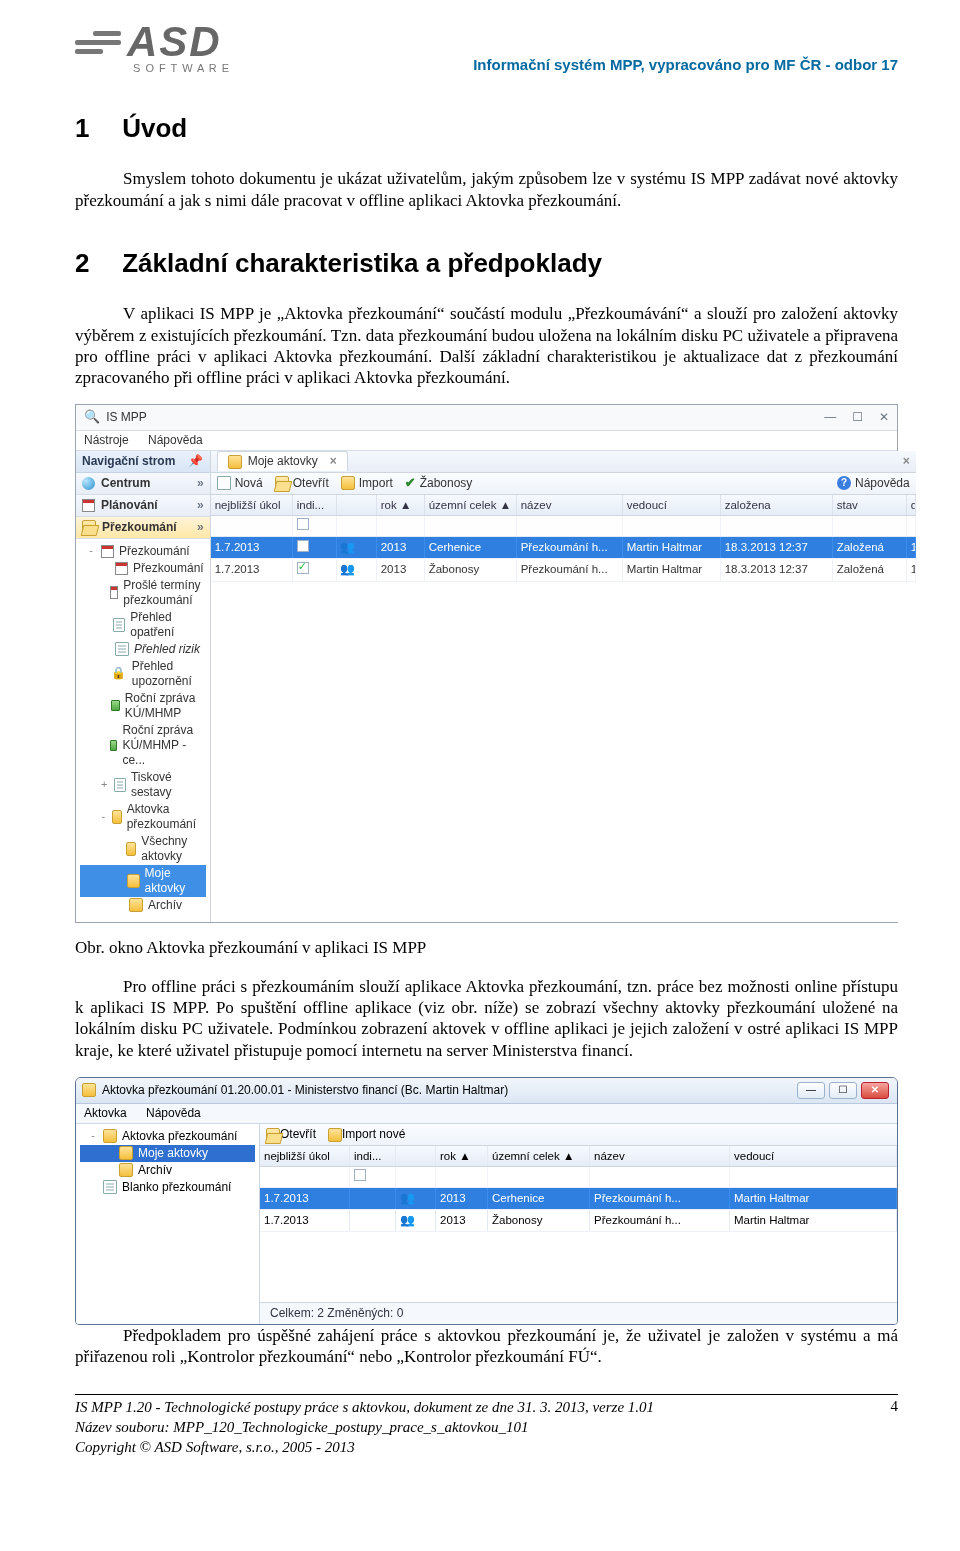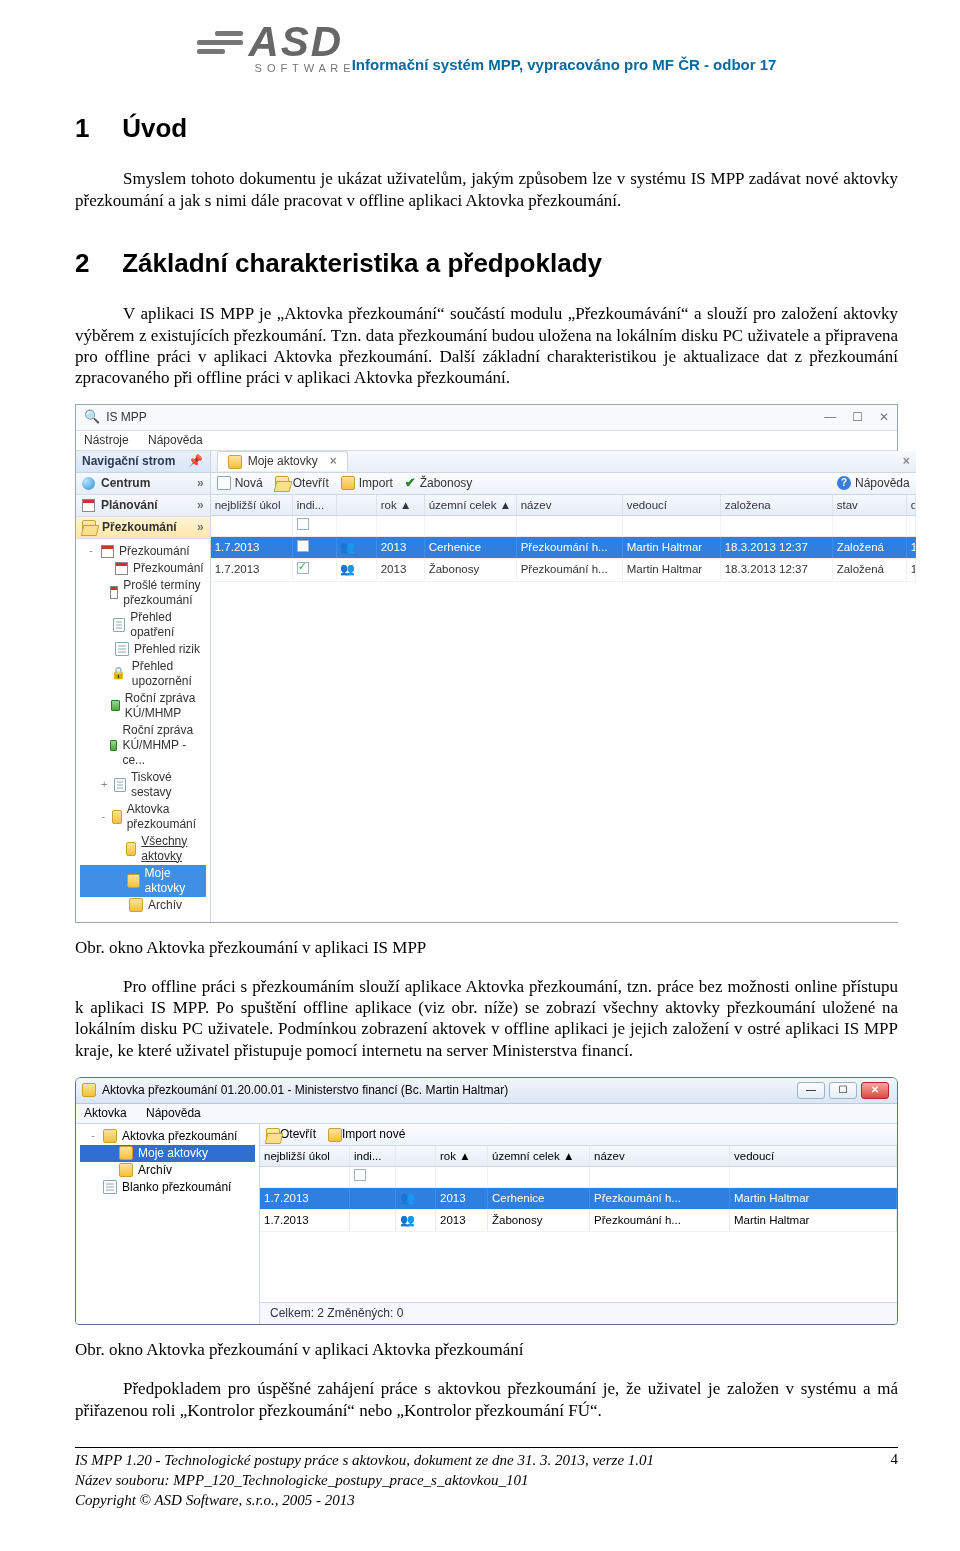--- a/index.html
+++ b/index.html
@@ -11,21 +11,21 @@
     background: #fff;
     line-height: 1.25;
   }
   .page {
     width: 960px;
     margin: 0 auto;
     padding: 20px 62px 20px 75px;
     position: relative;
   }
   
-  .header-row { display: flex; justify-content: center; align-items: flex-start; }
+  .header-row { display: flex; justify-content: space-between; align-items: flex-start; }
   .logo { display: flex; align-items: center; gap: 4px; }
   .logo-glyph {
     width: 48px; height: 44px;
     position: relative;
     display: flex; flex-direction: column; justify-content: center; gap: 4px;
   }
   .logo-glyph .bar { height: 5px; width: 46px; background: #777; border-radius: 2px; }
   .logo-glyph .bar.top { width: 28px; margin-left: 18px; }
   .logo-glyph .bar.bot { width: 28px; margin-left: 0; }
   .logo-text {
@@ -252,21 +252,21 @@
             <div class="item" style="padding-left: 20px;">
               <span class="treesp"></span>
               <span class="i i-calendar"></span>
               <span>Prošlé termíny přezkoumání</span>
             </div>
             <div class="item" style="padding-left: 20px;">
               <span class="treesp"></span>
               <span class="i i-doc"></span>
               <span>Přehled opatření</span>
             </div>
-            <div class="item" style="padding-left: 20px;">
+            <div class="item" style="padding-left: 20px; font-style: italic;">
               <span class="treesp"></span>
               <span class="i i-doc"></span>
               <span>Přehled rizik</span>
             </div>
             <div class="item" style="padding-left: 20px;">
               <span class="treesp"></span>
               <span class="i-lock">🔒</span>
               <span>Přehled upozornění</span>
             </div>
             <div class="item" style="padding-left: 20px;">
@@ -282,21 +282,21 @@
             <div class="item" style="padding-left: 20px;">
               <span class="treesp">+</span>
               <span class="i i-doc"></span>
               <span>Tiskové sestavy</span>
             </div>
             <div class="item" style="padding-left: 20px;">
               <span class="treesp">-</span>
               <span class="i i-folder"></span>
               <span>Aktovka přezkoumání</span>
             </div>
-            <div class="item sub" style="padding-left: 34px; text-decoration: underline;">
+            <div class="item sub" style="padding-left: 34px;">
               <span class="treesp"></span>
               <span class="i i-folder"></span>
               <span>Všechny aktovky</span>
             </div>
             <div class="item sub sel" style="padding-left: 34px;">
               <span class="treesp"></span>
               <span class="i i-folder"></span>
               <span>Moje aktovky</span>
             </div>
             <div class="item sub" style="padding-left: 34px;">
@@ -475,21 +475,20 @@
               <div>Přezkoumání h...</div>
               <div>Martin Haltmar</div>
             </div>
           </div>
         <div class="rowbody"></div>
         <div class="status">Celkem: 2   Změněných: 0</div>
       </div>
     </div>
   </div>
 
-  <p class="caption">Obr. okno Aktovka přezkoumání v aplikaci Aktovka přezkoumání</p>
   <p class="body body-indent">Předpokladem pro úspěšné zahájení práce s aktovkou přezkoumání je, že uživatel je založen v systému a má přiřazenou roli „Kontrolor přezkoumání“ nebo „Kontrolor přezkoumání FÚ“.</p>
 
   <div class="hr"></div>
   <div class="footer">
     <div class="l">
       <div>IS MPP 1.20 - Technologické postupy práce s aktovkou, dokument ze dne 31. 3. 2013, verze 1.01</div>
       <div>Název souboru: MPP_120_Technologicke_postupy_prace_s_aktovkou_101</div>
       <div>Copyright © ASD Software, s.r.o., 2005 - 2013</div>
     </div>
     <div style="font-style:normal;">4</div>

